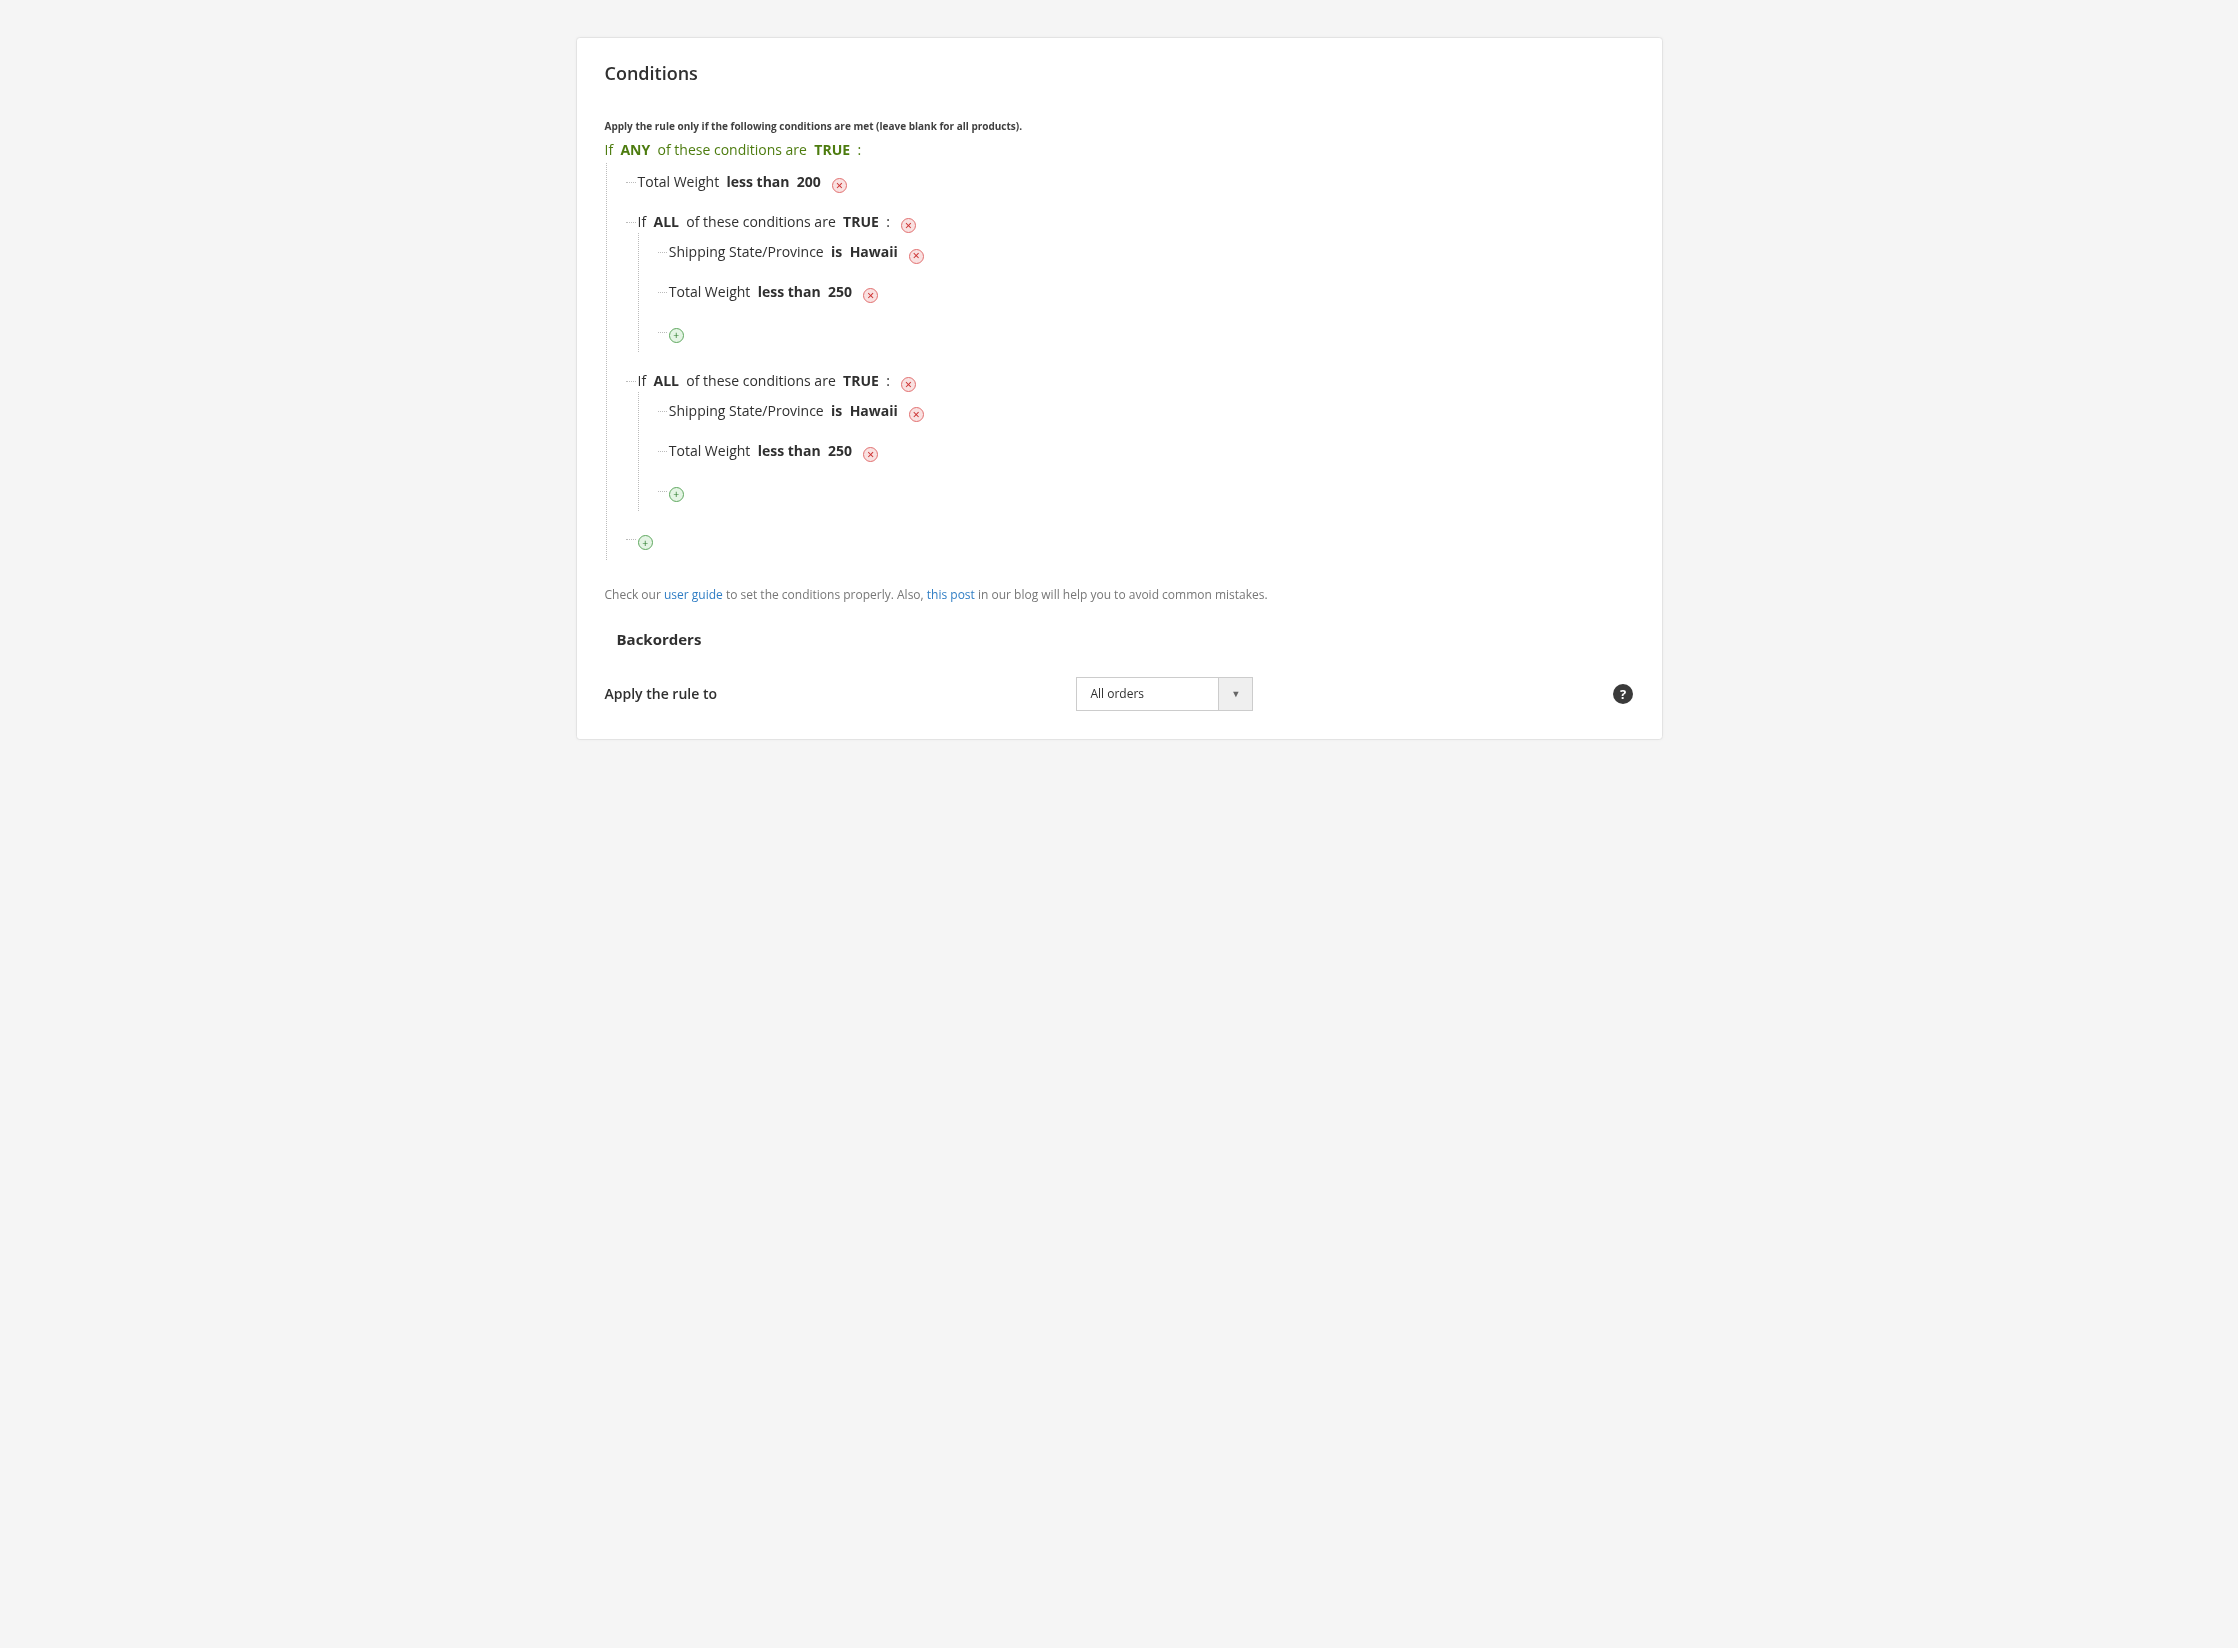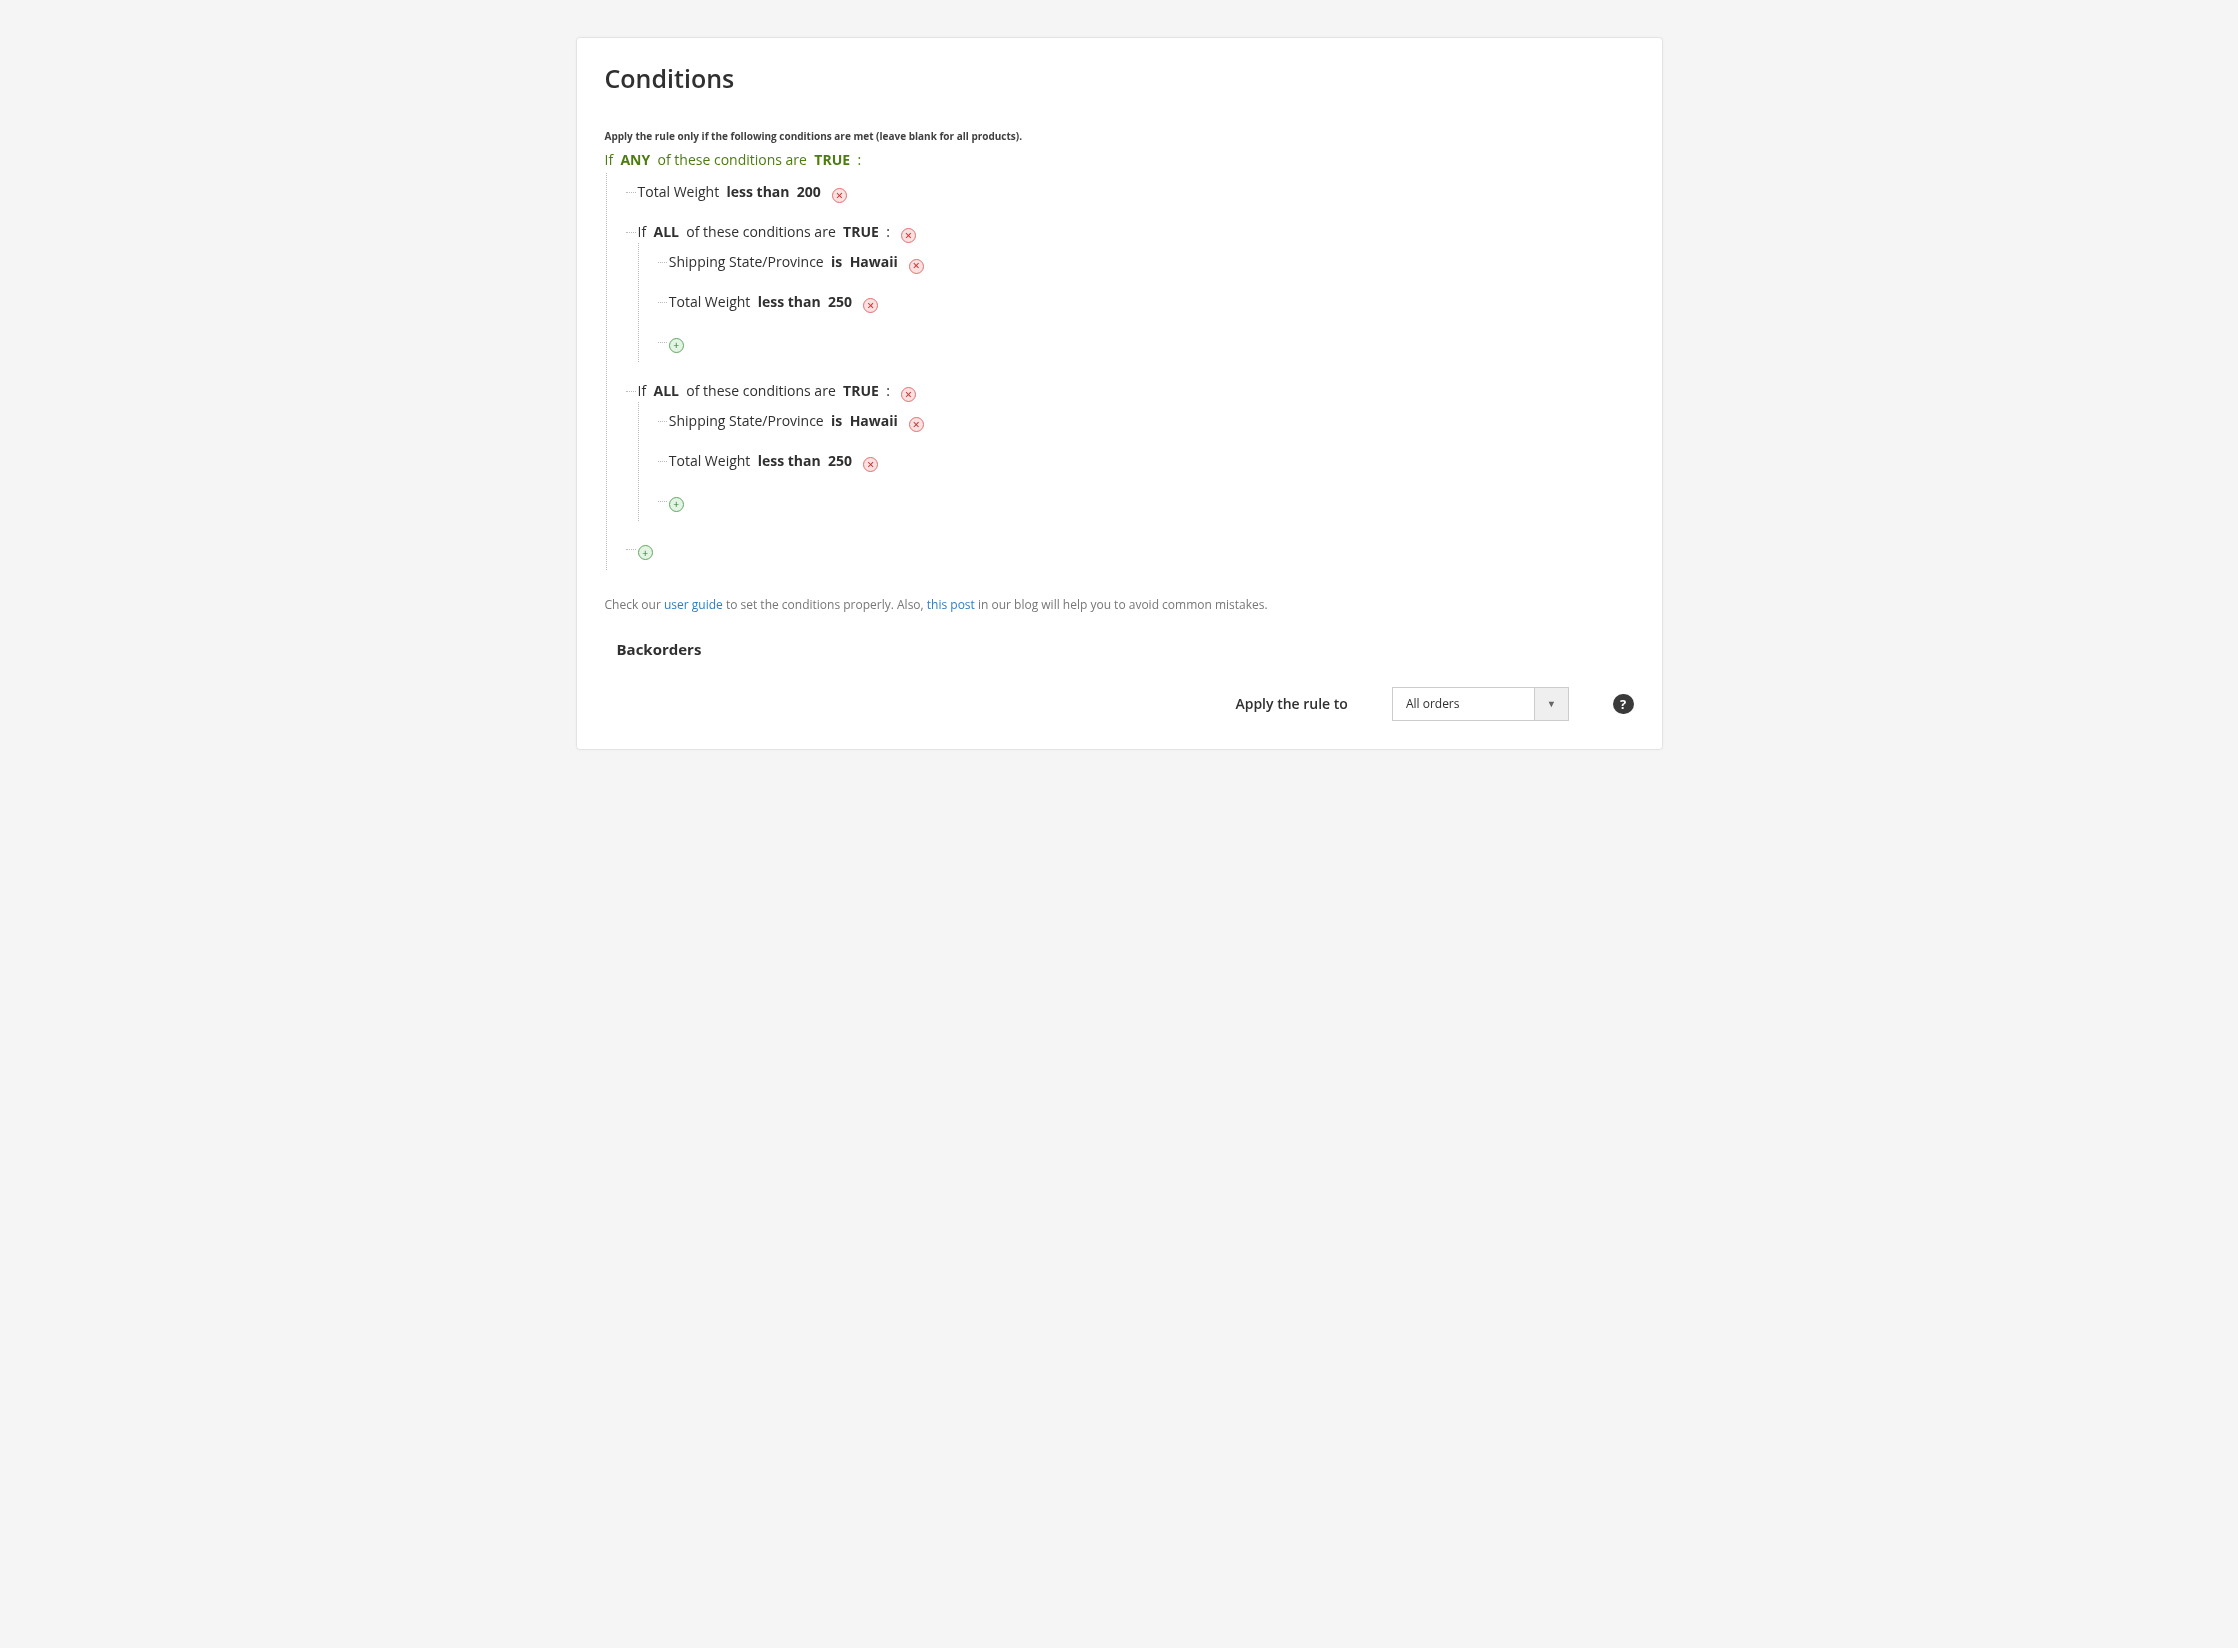--- a/index.html
+++ b/index.html
@@ -14,21 +14,21 @@
   .panel {
     background: #fff;
     border: 0.9px solid #e3e3e3;
     border-radius: 3.7px;
     padding: 22.5px 28px 28px 28px;
     max-width: 1087px;
     margin: 0 auto;
     box-shadow: 0 0 3.7px rgba(0,0,0,0.03);
   }
   .panel-title {
-    font-size: 25px;
+    font-size: 18px;
     font-weight: 600;
     color: #303030;
     margin: 0 0 34px 0;
   }
   .instruction {
     font-weight: 700;
     color: #404040;
     margin: 0 0 7.5px 0;
     font-size: 10px;
   }
@@ -96,21 +96,21 @@
   .hint a { color: #2f7dc4; text-decoration: none; }
   .subsection-title {
     font-size: 15px;
     font-weight: 700;
     color: #303030;
     margin: 26px 0 28px 12px;
   }
   .field-row {
     display: flex;
     align-items: center;
-    justify-content: flex-end;
+    justify-content: space-between;
     gap: 44px;
   }
   .field-label {
     font-weight: 600;
     color: #303030;
     font-size: 14px;
   }
   .select-wrap {
     display: flex;
     border: 0.9px solid #ccc;

